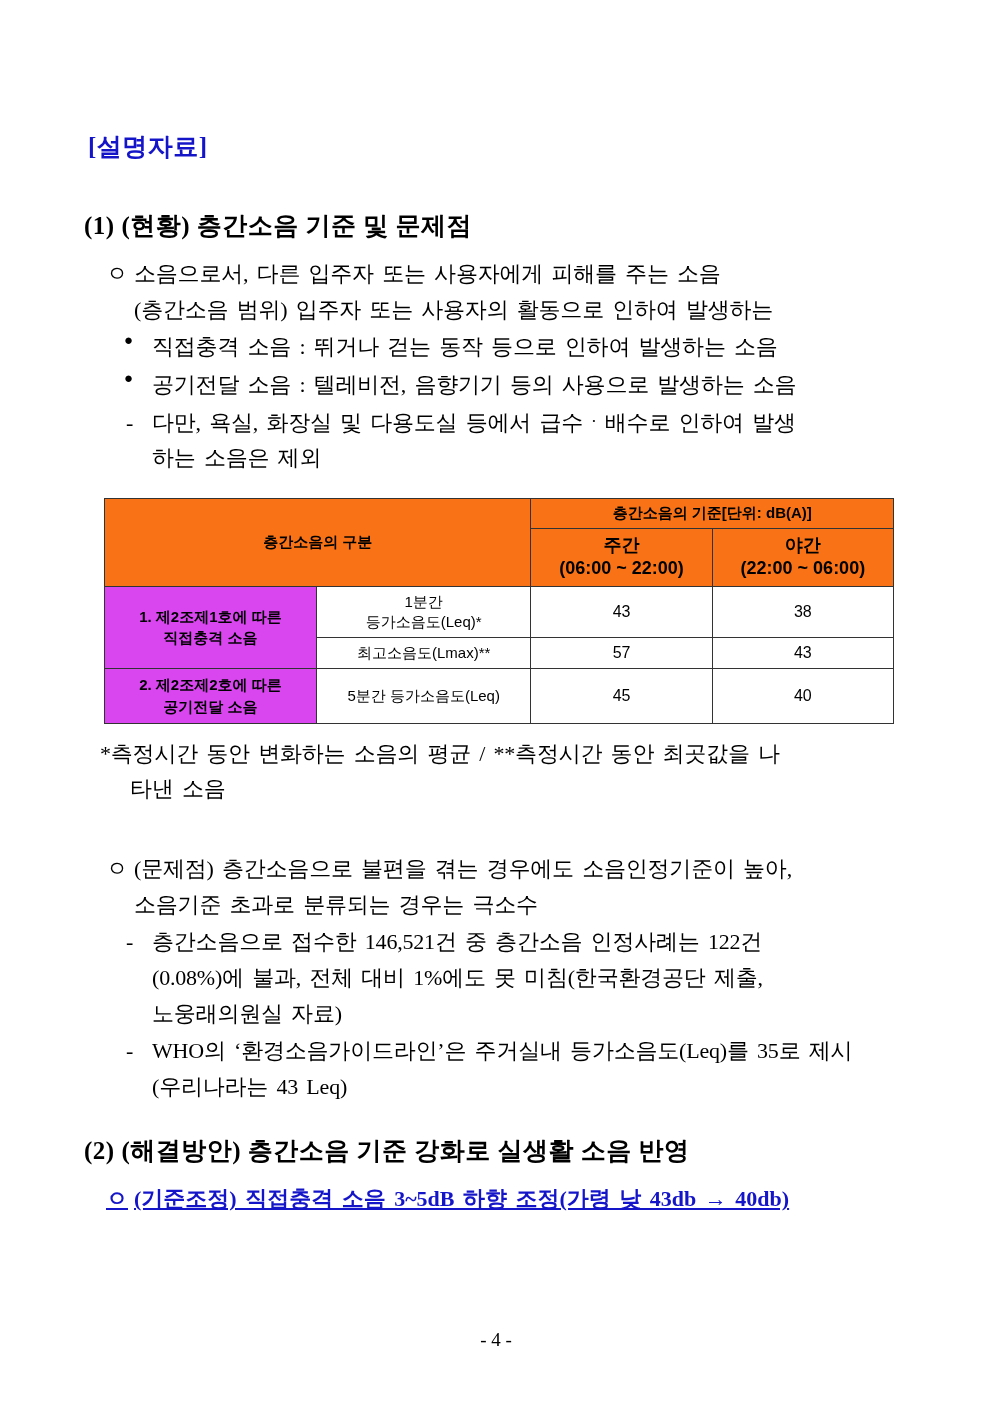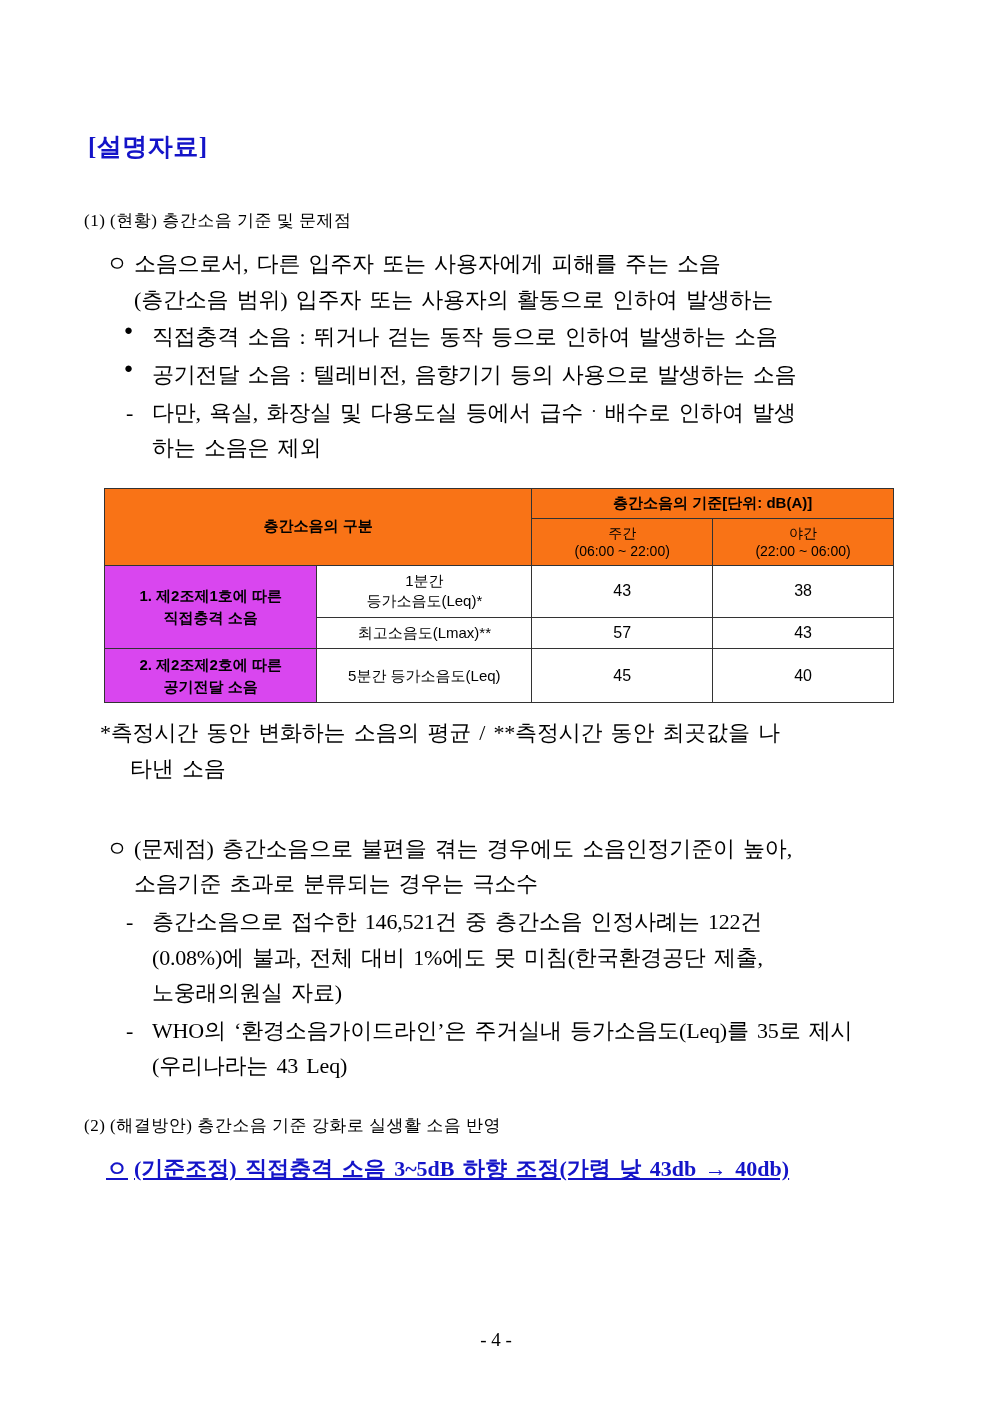--- a/index.html
+++ b/index.html
@@ -32,22 +32,22 @@
     font-size: 23px;
     font-weight: bold;
     margin: 0 0 42px 4px;
     letter-spacing: 1px;
   }
   .sec-heading .num-glyph {
     font-size: 21px;
     margin-right: 8px;
   }
   .sub-heading {
-    font-size: 17px;
-    font-weight: normal;
+    font-size: 25px;
+    font-weight: bold;
     margin: 0 0 14px 0;
     letter-spacing: 0.5px;
   }
   .lvl1 {
     font-size: 22px;
     line-height: 1.62;
     margin: 0 0 2px 16px;
     text-indent: 0;
     padding-left: 34px;
     position: relative;
@@ -121,22 +121,22 @@
     text-align: center;
   }
   table.noise-table td.subhdr {
     font-size: 15px;
     line-height: 1.35;
   }
   table.noise-table td.val {
     font-size: 16px;
   }
   .th-sub {
-    font-size: 14px;
-    font-weight: normal;
+    font-size: 18px;
+    font-weight: bold;
     display: block;
     line-height: 1.3;
   }
 
   .underline-blue {
     color: #1414c8;
     text-decoration: underline;
     font-weight: bold;
   }
   .para-final {

